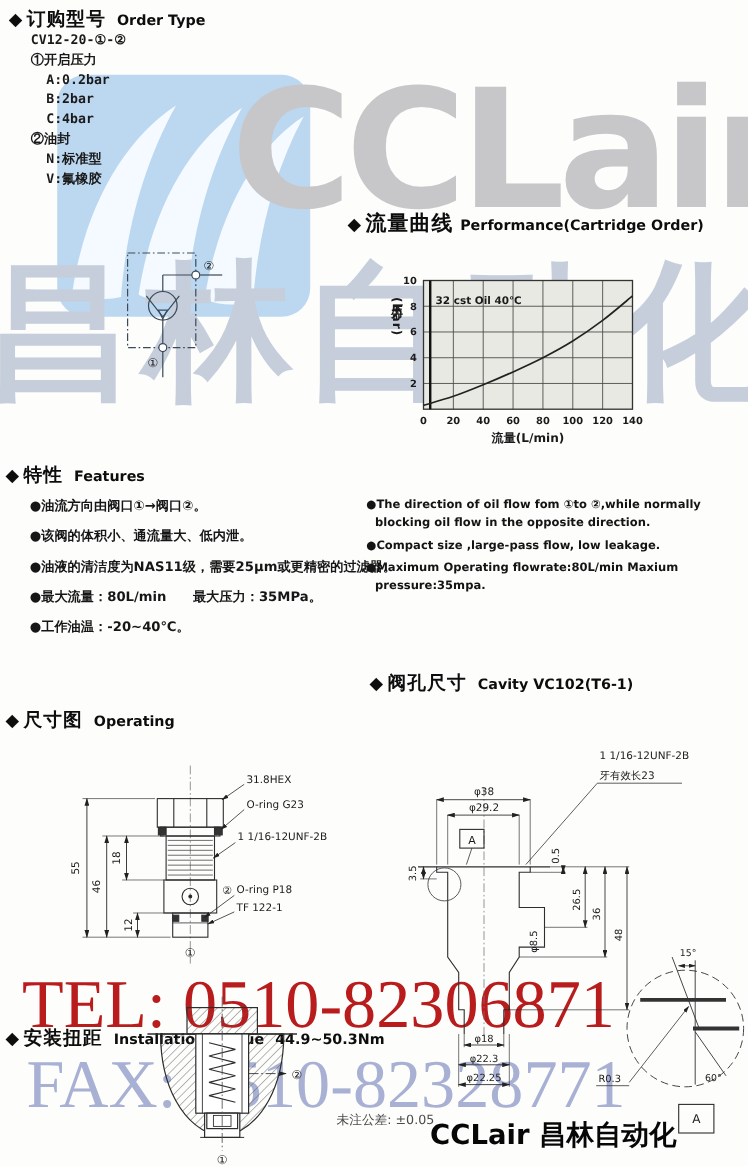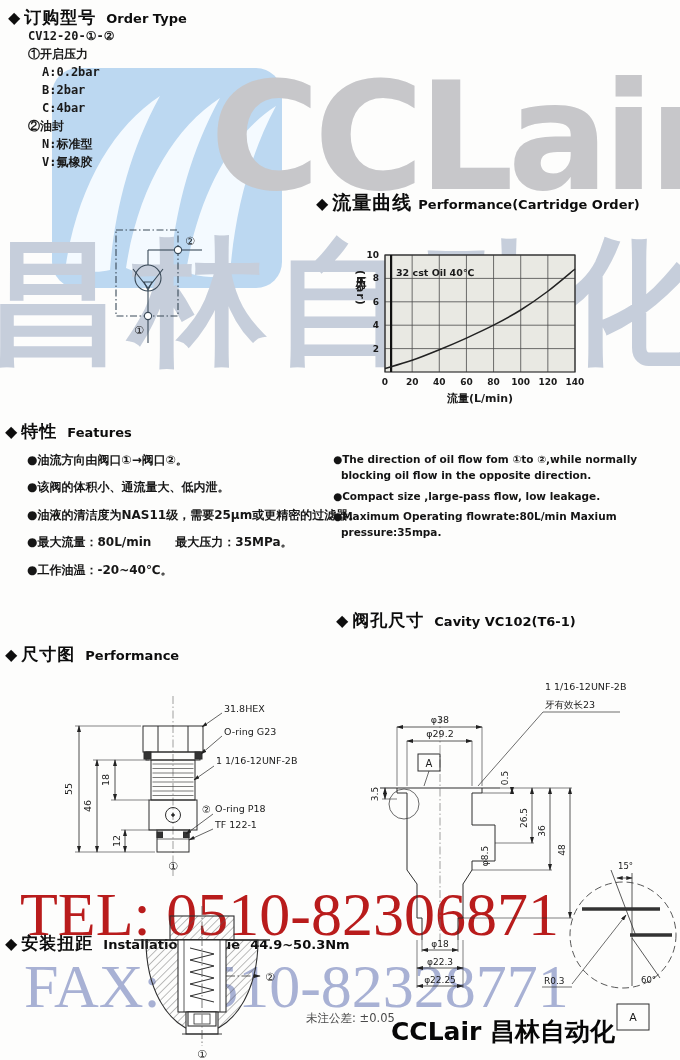--- a/index.html
+++ b/index.html
@@ -138,21 +138,21 @@
     <div>●最大流量：80L/min　　最大压力：35MPa。</div>
     <div>●工作油温：-20~40℃。</div>
   </div>
   <div class="abs z feat-en">
     <div>●The direction of oil flow fom ①to ②,while normally blocking oil flow in the opposite direction.</div>
     <div>●Compact size ,large-pass flow, low leakage.</div>
     <div>●Maximum Operating flowrate:80L/min Maxium pressure:35mpa.</div>
   </div>
 
   <div class="sec-head" style="left:5px;top:643px;">
-    <span class="dia">◆</span><span class="zh">尺寸图</span><span class="en">Performance</span>
+    <span class="dia">◆</span><span class="zh">尺寸图</span><span class="en">Operating</span>
   </div>
   <svg class="z" style="left:58px;top:688px;" width="280" height="200" viewBox="0 0 280 200">
     <defs>
       <marker id="mA" viewBox="0 0 10 6" refX="9" refY="3" markerWidth="9" markerHeight="5.5" orient="auto-start-reverse">
         <path d="M0,0L10,3L0,6z" fill="#222"></path>
       </marker>
     </defs>
     <g stroke="#2e2e2e" fill="none" stroke-width="1">
       <line x1="115" y1="8" x2="115" y2="188" stroke="#777" stroke-width="0.7" stroke-dasharray="8 2.5 1.5 2.5"></line>
       <rect x="85" y="38" width="60" height="26"></rect>

